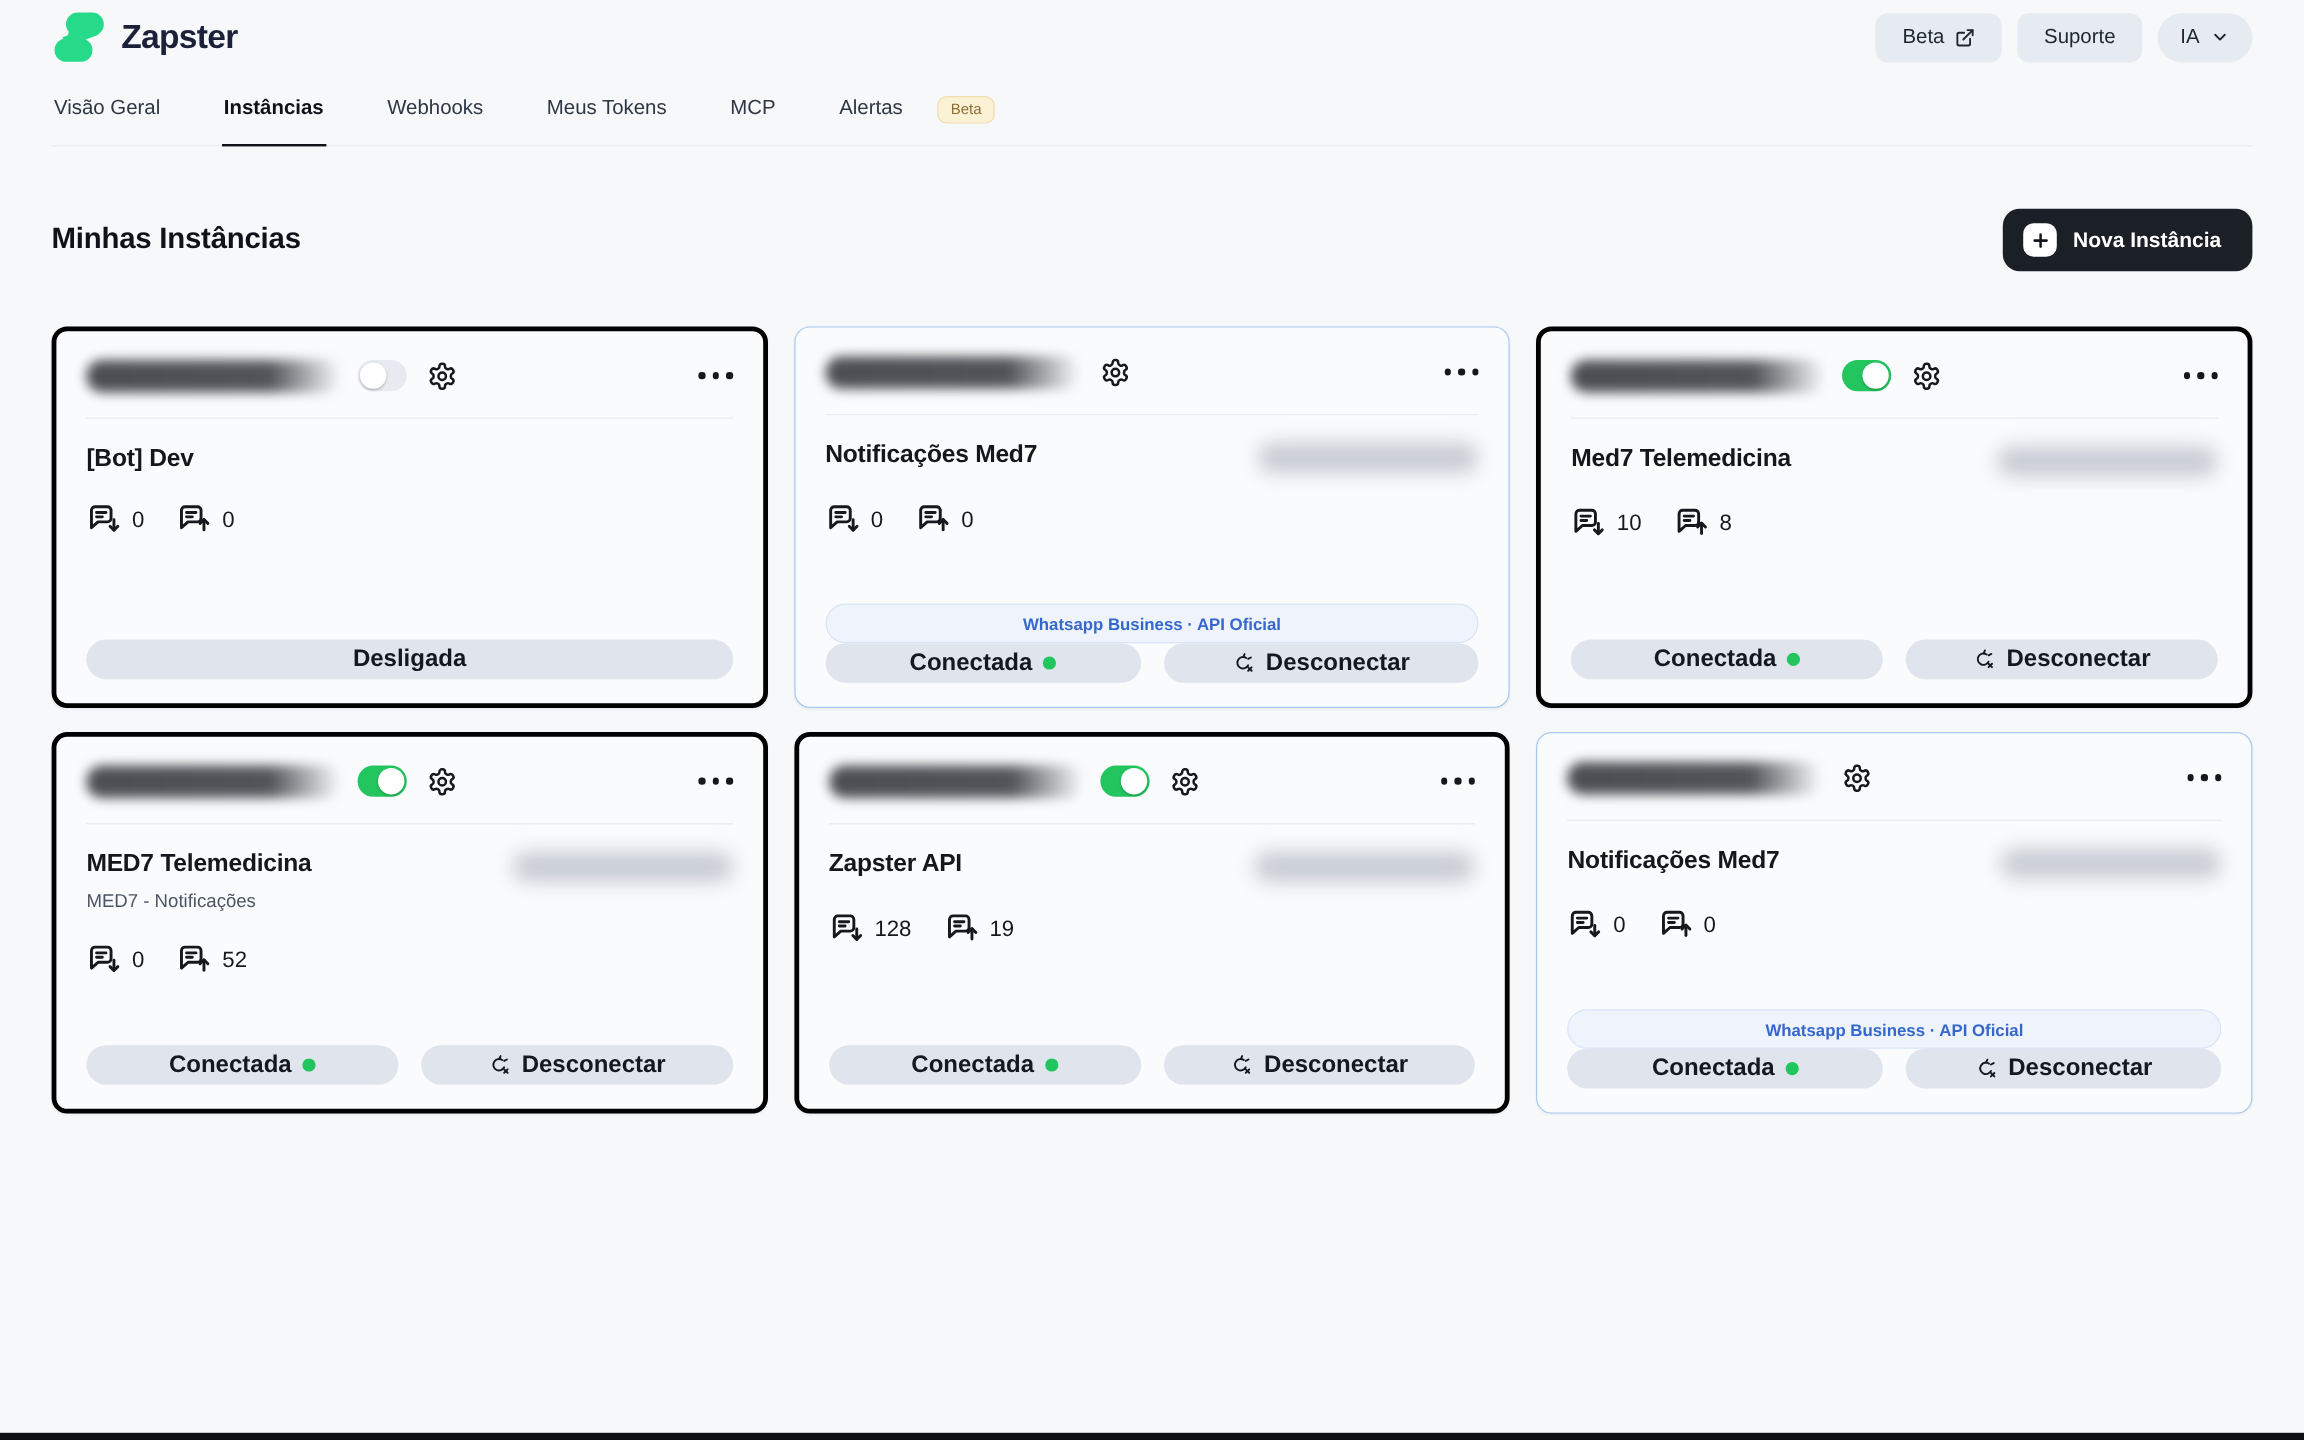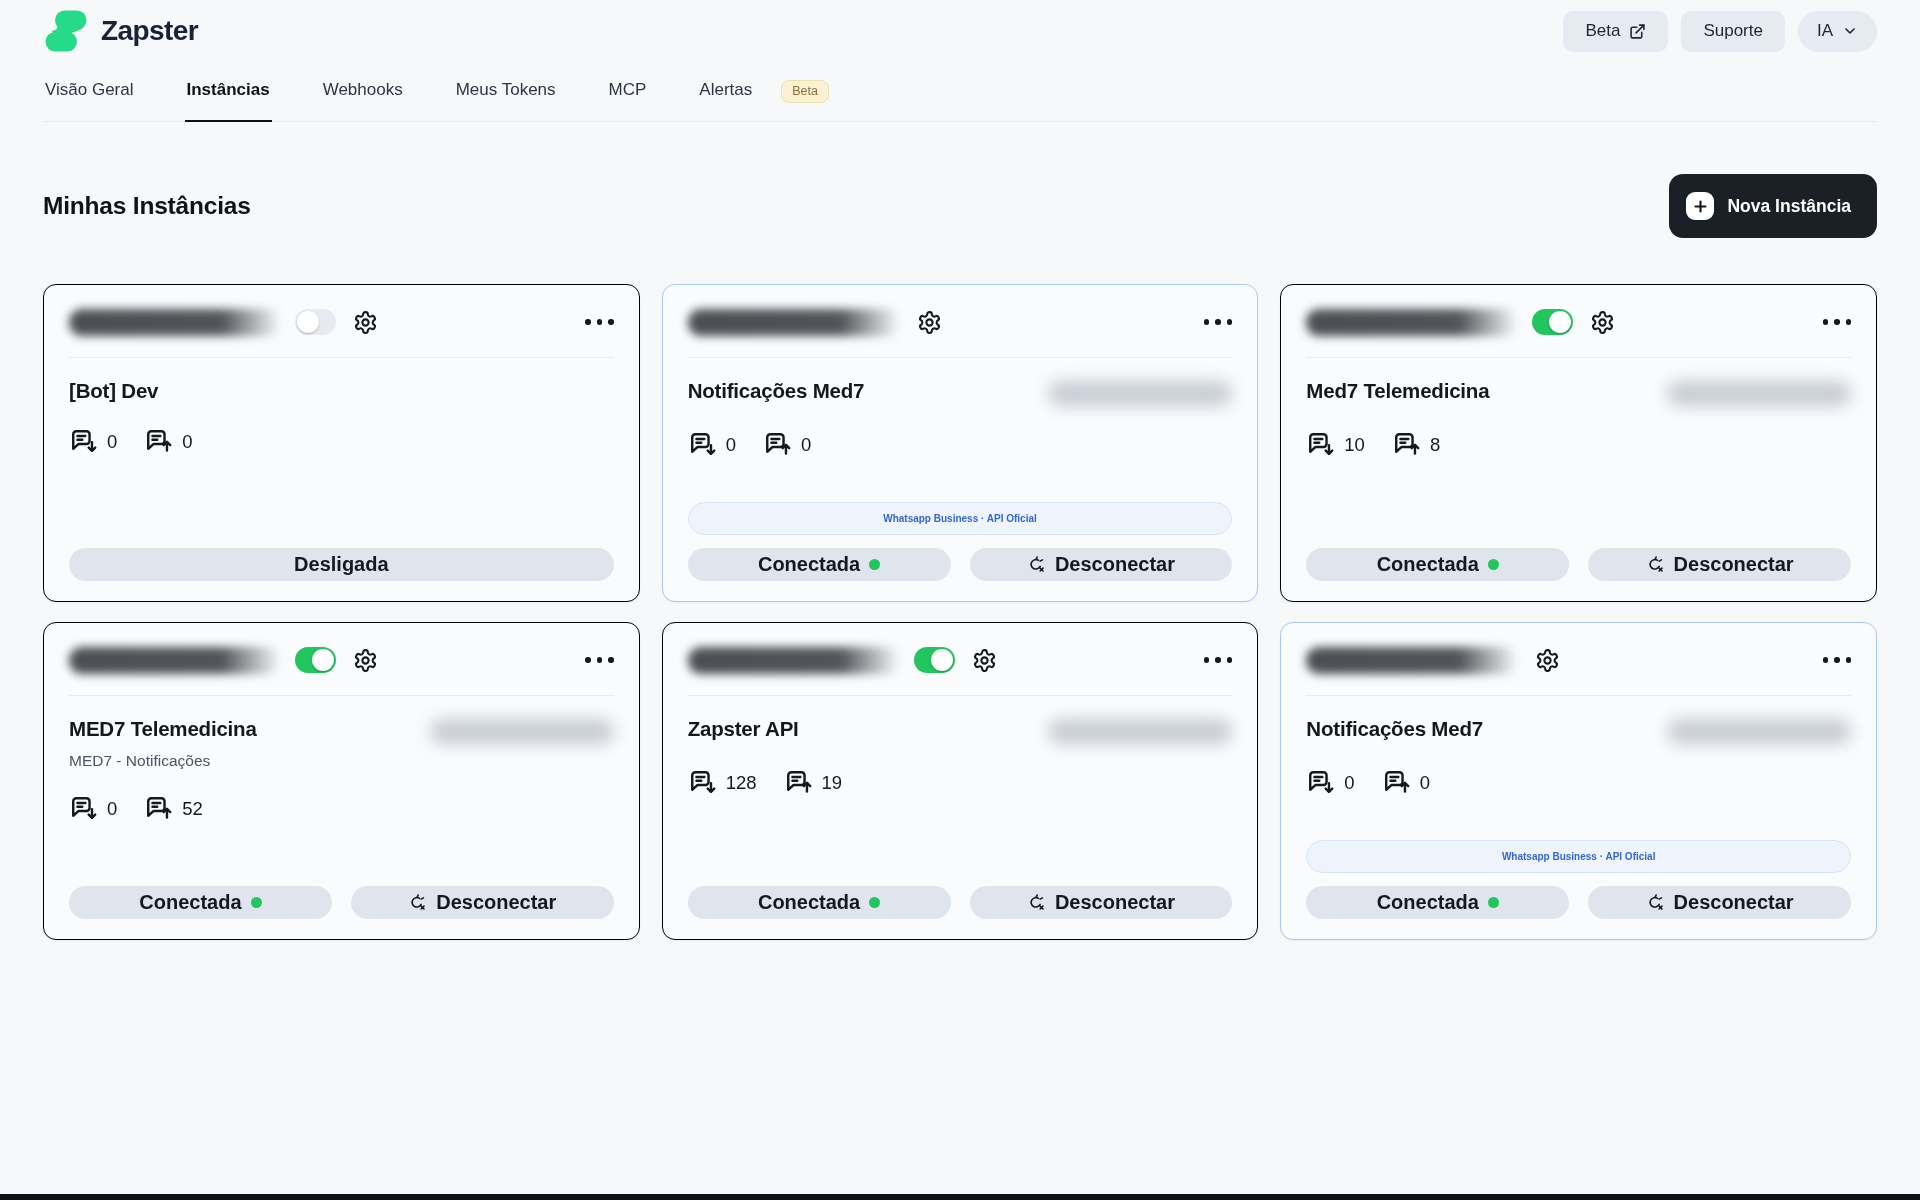--- a/index.html
+++ b/index.html
@@ -39,36 +39,36 @@
     font-size:12.5px; color:#8d6d32; background:#fbf2d6;
     border:1px solid #eedfad; border-radius:8px; padding:3px 10px 4px; font-weight:500;margin-left:20px;
   }
 
   
   .page-head { margin-top:52px; display:flex; align-items:center; justify-content:space-between; }
   .page-title { font-size:24.5px; font-weight:700; color:#0f1319; letter-spacing:-0.2px; }
   .new-btn {
     display:flex; align-items:center; gap:13px; cursor:pointer;
     background:#1b1f26; color:#fff; border:none; font-family:inherit;
-    height:64px; padding:0 26px 0 17px; border-radius:14px;
+    height:52px; padding:0 26px 0 17px; border-radius:14px;
     font-size:17.5px; font-weight:600;
   }
   .new-btn .plus-box {
     width:28px; height:28px; background:#fff; border-radius:9px;
     display:flex; align-items:center; justify-content:center;
   }
 
   
   .grid {
     margin-top:46px;
     display:grid; grid-template-columns:repeat(3, 1fr);
     gap:20px 22px;
   }
   .card {
-    background:#fafbfd; border:1px solid #000000; border-radius:13px;
+    background:#fafbfd; border:4px solid #000000; border-radius:13px;
     height:318px; padding:20px 25px 20px;
     display:flex; flex-direction:column;
     box-shadow:0 1px 2px rgba(16,24,40,.05);
   }
   .card.highlighted { border:1.5px solid #a9c9ef; }
 
   .card-top { display:flex; align-items:center; height:34px; }
   .blur-id {
     width:212px; height:27px; border-radius:13px; flex:none;
     background:linear-gradient(90deg,#4b4e53 0%, #515459 72%, rgba(82,85,90,0) 100%);
@@ -98,24 +98,24 @@
   .card-subtitle { margin-top:8px; font-size:15.5px; color:#4b5563; }
 
   .stats { margin-top:24px; display:flex; align-items:center; gap:27px; }
   .stat { display:flex; align-items:center; gap:9px; }
   .stat svg { display:block; color:#15181d; }
   .stat-num { font-size:18.5px; color:#15181d; }
 
   .card-spacer { flex:1; }
 
   .api-badge {
-    height:33px; margin-bottom:13px; border-radius:17px;
+    height:33px; border-radius:17px;
     background:#eef3fc; border:1px solid #d8e4f7;
     display:flex; align-items:center; justify-content:center;
-    font-size:10px; font-weight:600; color:#3568cc;
+    font-size:14px; font-weight:600; color:#3568cc;
   }
   .card-footer { display:flex; gap:19px; }
   .pill-btn {
     flex:1; height:33px; border:none; border-radius:18px; cursor:pointer;
     background:#dfe4ed; color:#14181f; font-family:inherit;
     font-size:20px; font-weight:600;
     display:flex; align-items:center; justify-content:center; gap:9px;
   }
   .pill-btn svg { display:block; }
   .status-dot { width:11px; height:11px; border-radius:50%; background:#22c55e; }

